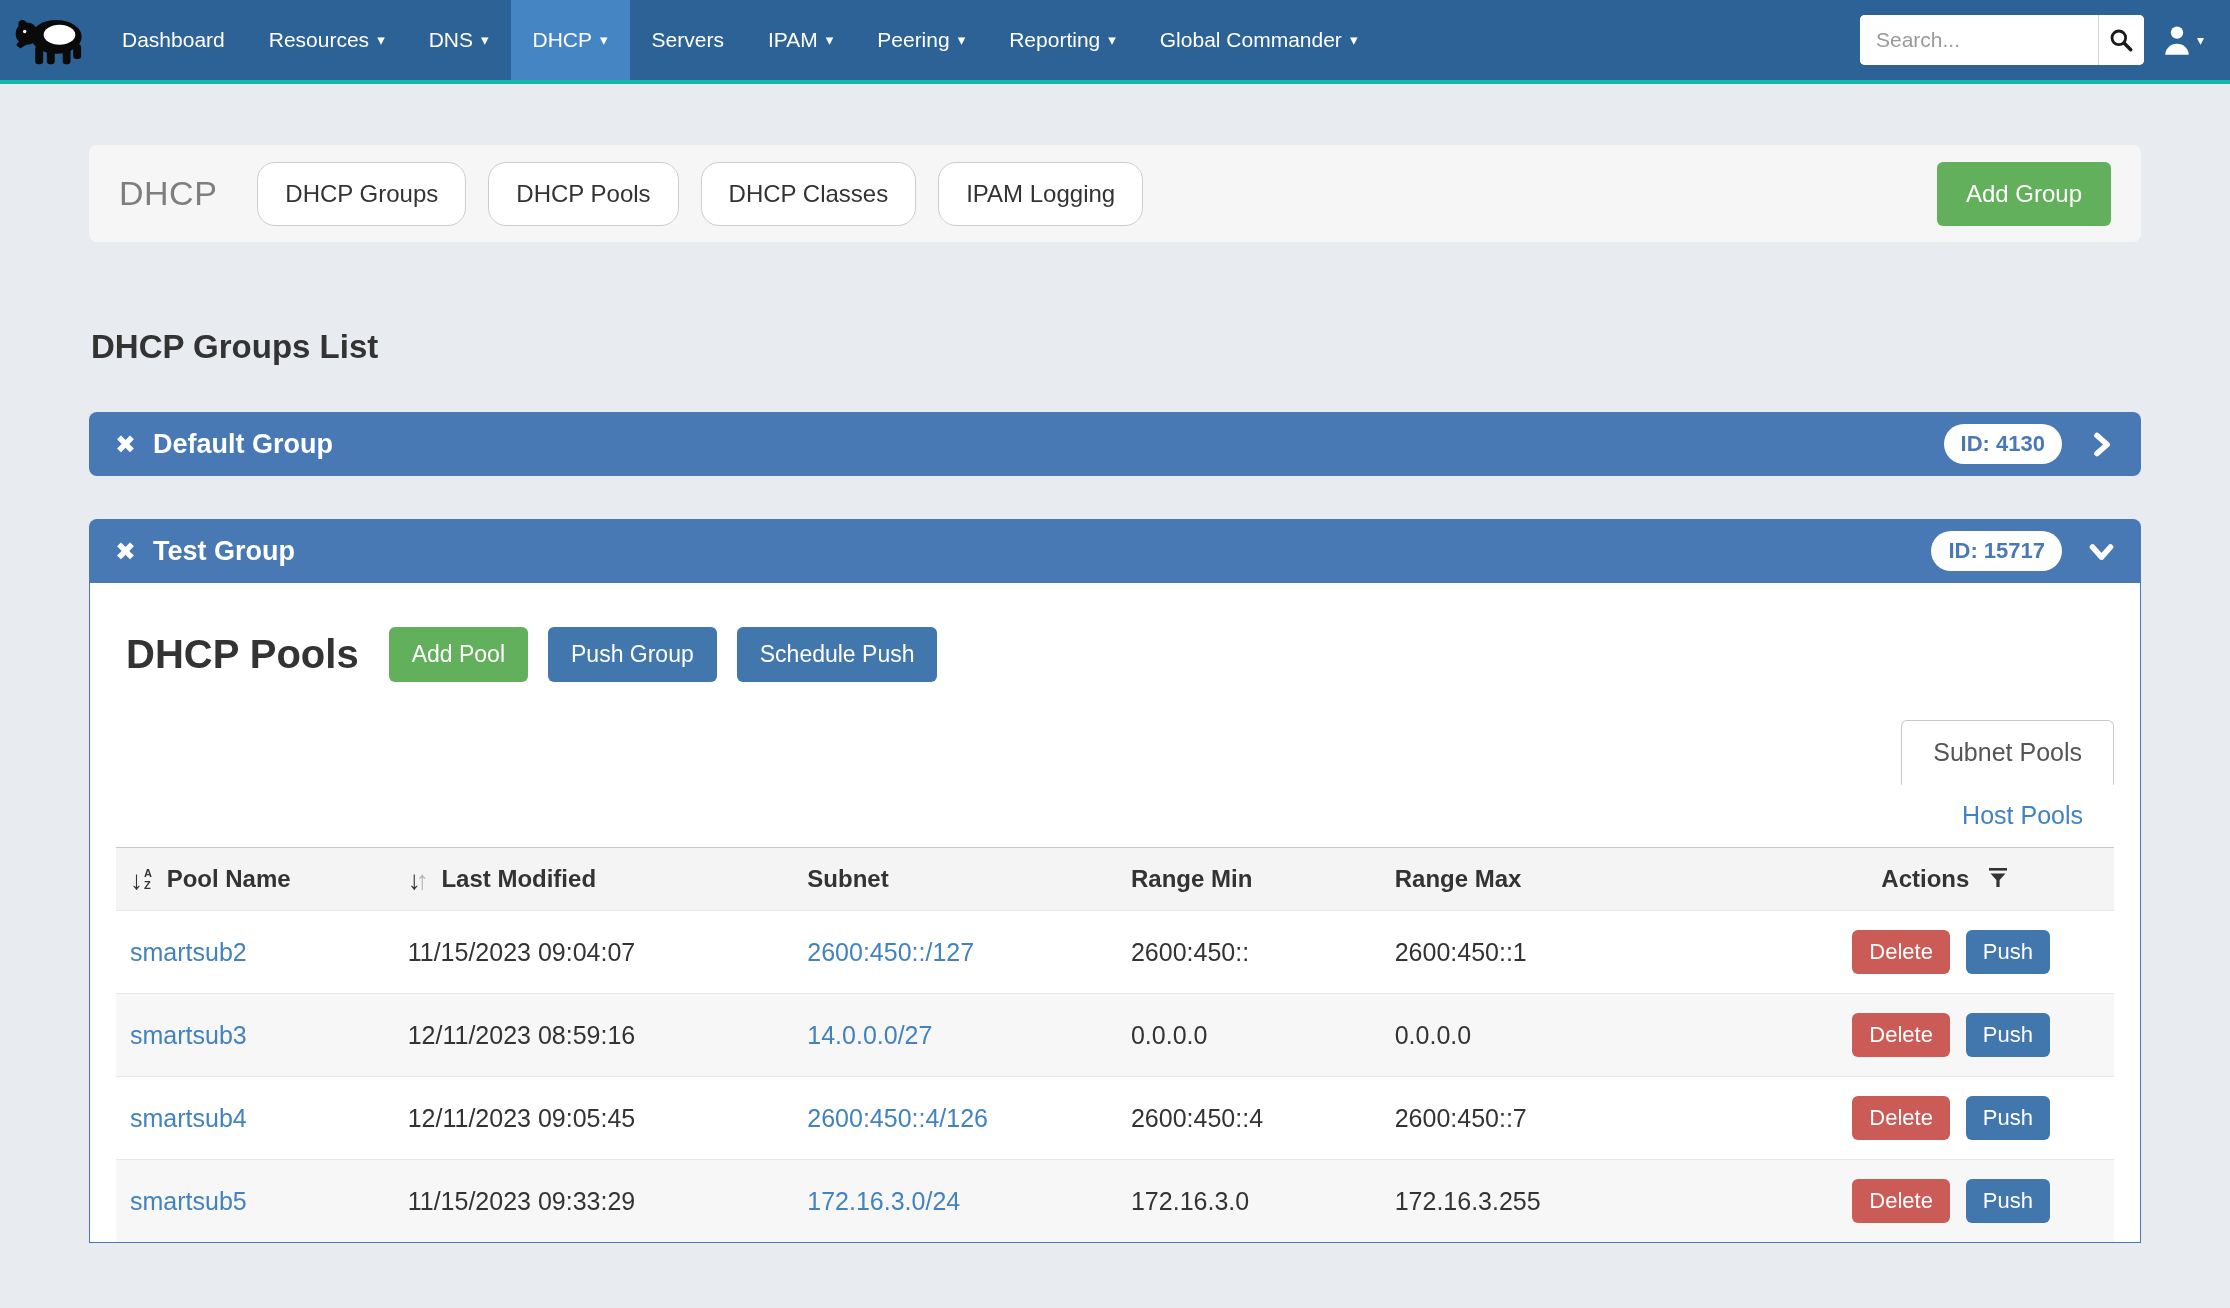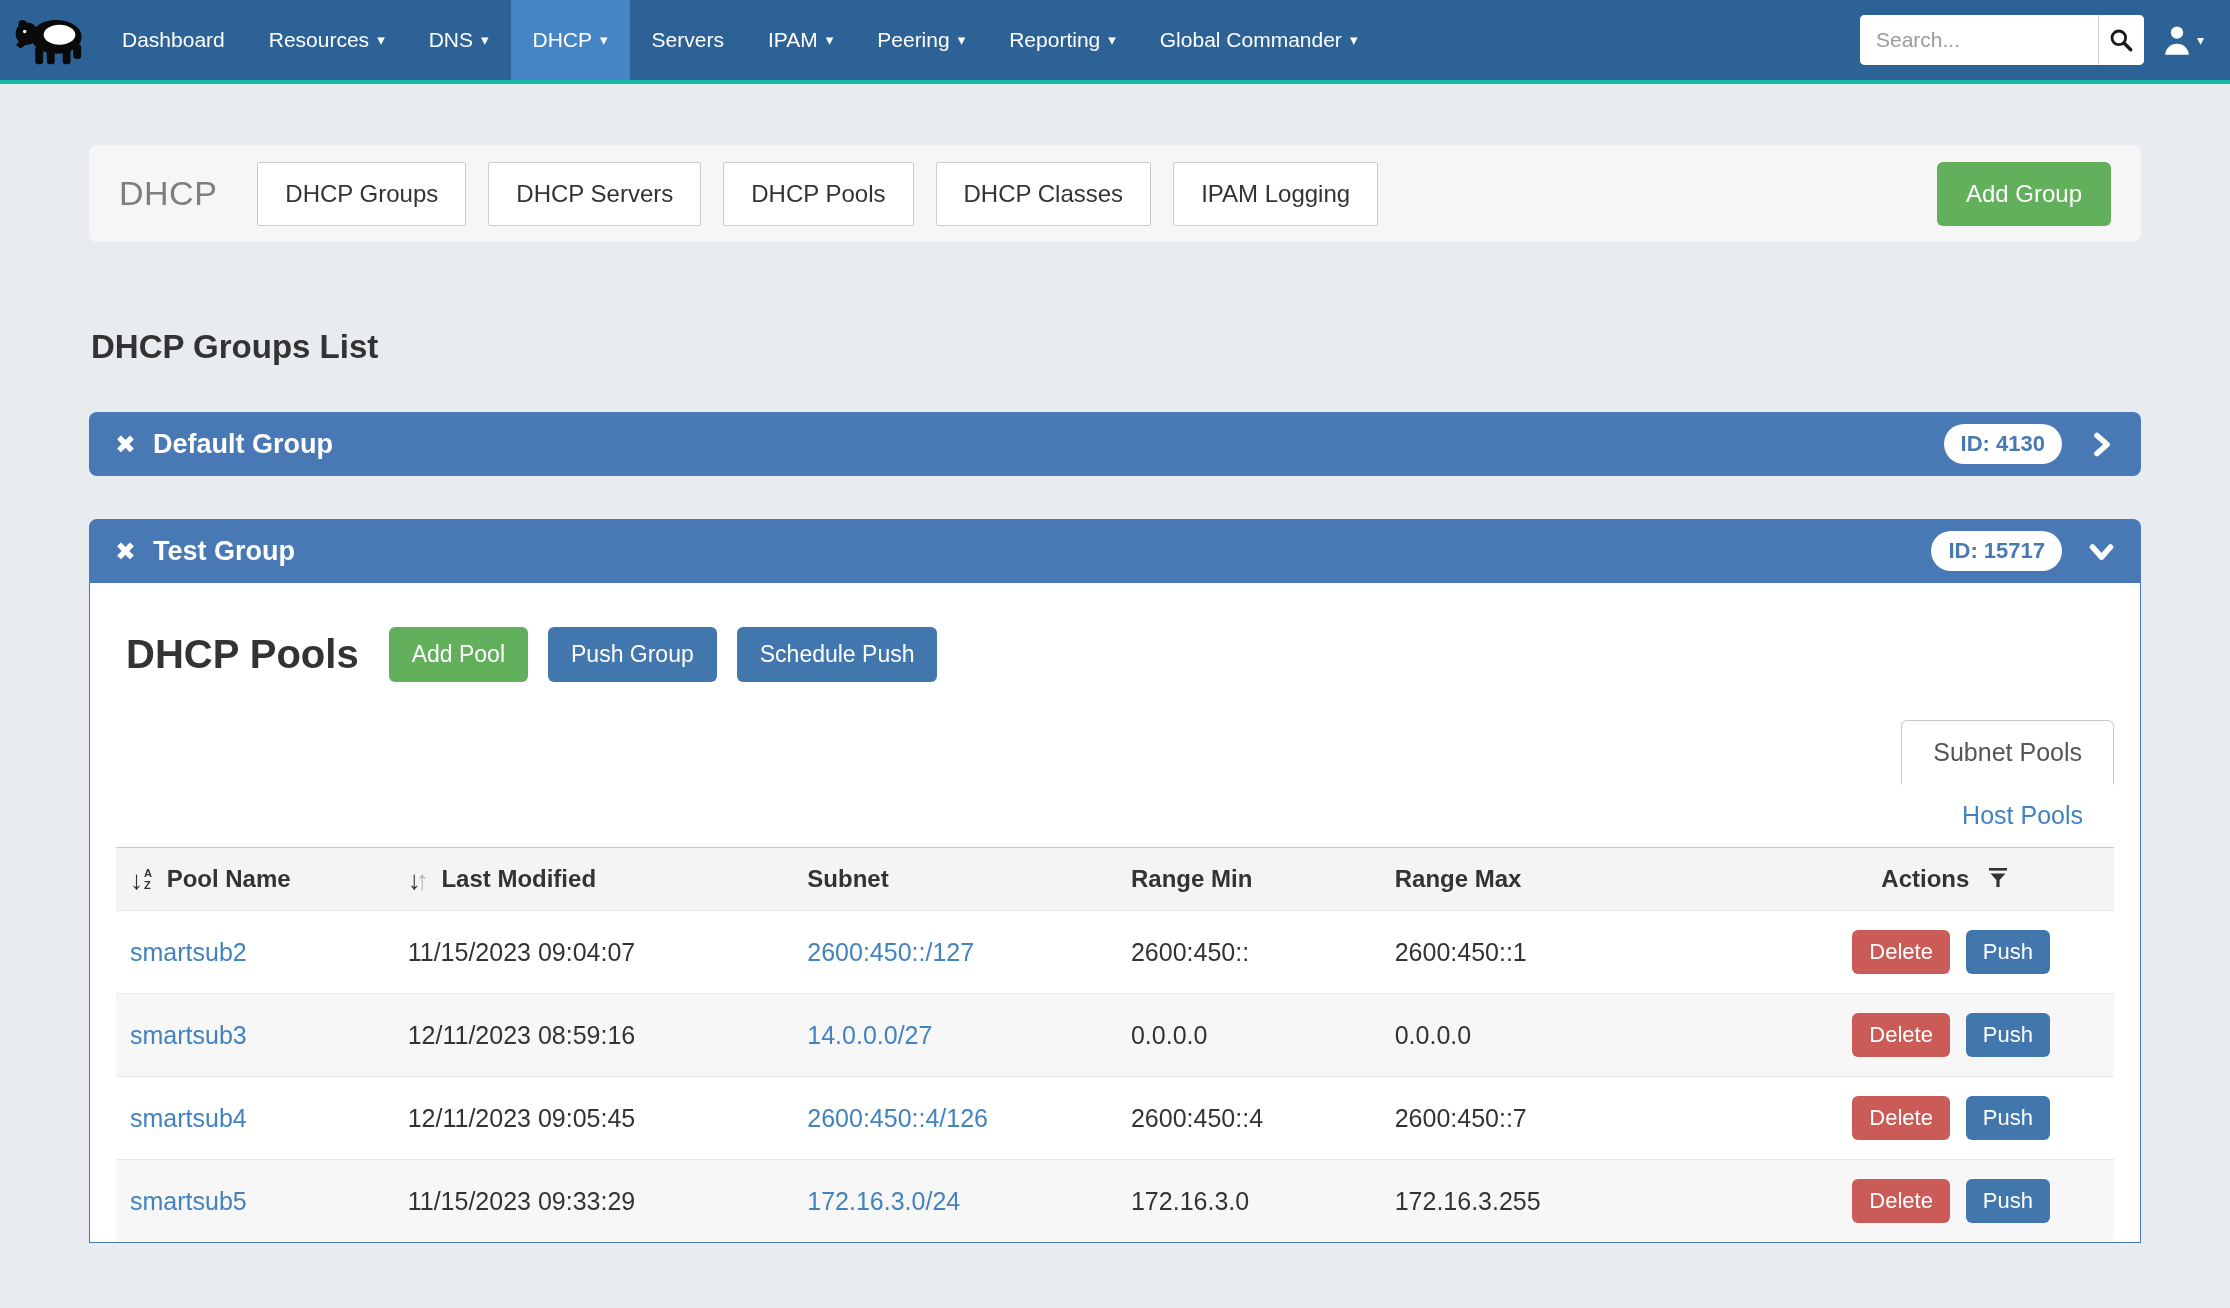--- a/index.html
+++ b/index.html
@@ -45,21 +45,21 @@
   
   .container { width: 2052px; margin: 0 auto; }
 
   
   .subnav {
     margin-top: 61px; background: #f6f6f6; border-radius: 8px;
     height: 97px; display: flex; align-items: center; padding: 0 30px;
   }
   .subnav-label { font-size: 34px; color: #7e7e7e; margin-right: 40px; letter-spacing: 0.5px; }
   .subnav-btn {
-    background: #fff; border: 1px solid #ccc; border-radius: 2px;
+    background: #fff; border: 1px solid #ccc; border-radius: 18px;
     font-size: 24px; color: #333; padding: 17px 27px; margin-right: 22px;
     cursor: pointer; font-family: inherit;
   }
   .btn-green {
     background: #63b05c; color: #fff; border: none; border-radius: 6px;
     cursor: pointer; font-family: inherit;
   }
   .add-group { margin-left: auto; font-size: 24px; padding: 18px 29px; }
 
   
@@ -222,21 +222,20 @@
     </div>
   </div>
 </div>
 
 <div class="container">
 
   <div class="subnav">
     <span class="subnav-label">DHCP</span>
     <div style="display:flex;">
         <button class="subnav-btn">DHCP Groups</button>
-        <button class="subnav-btn">DHCP Servers</button>
         <button class="subnav-btn">DHCP Pools</button>
         <button class="subnav-btn">DHCP Classes</button>
         <button class="subnav-btn">IPAM Logging</button>
       </div>
 
     <button class="btn-green add-group">Add Group</button>
   </div>
 
   <h1 class="page-title">DHCP Groups List</h1>
 

